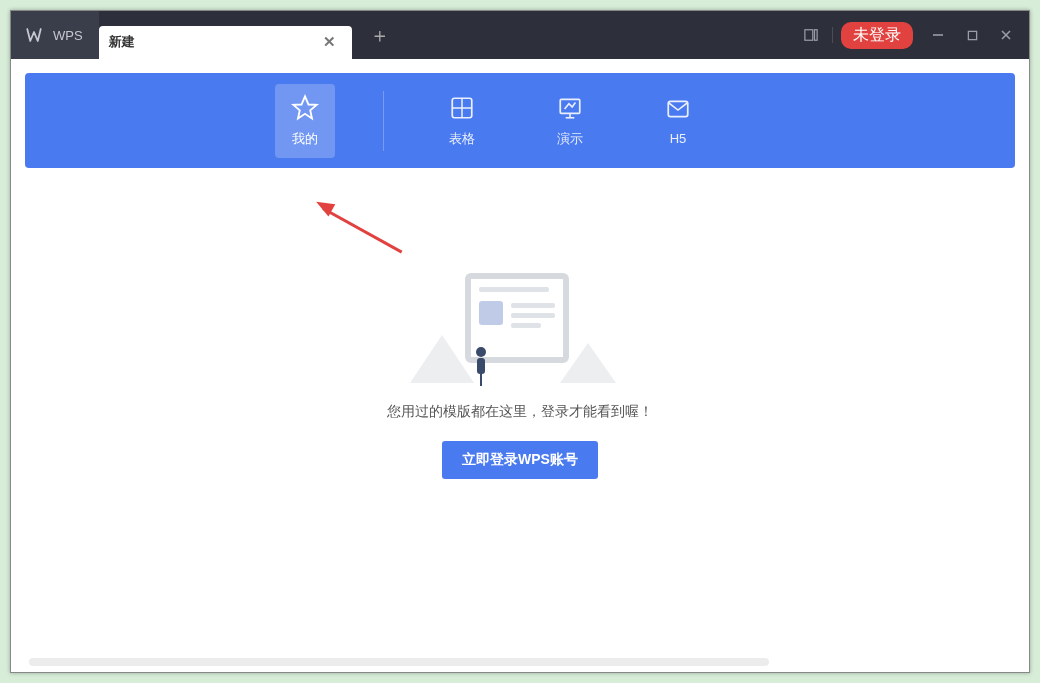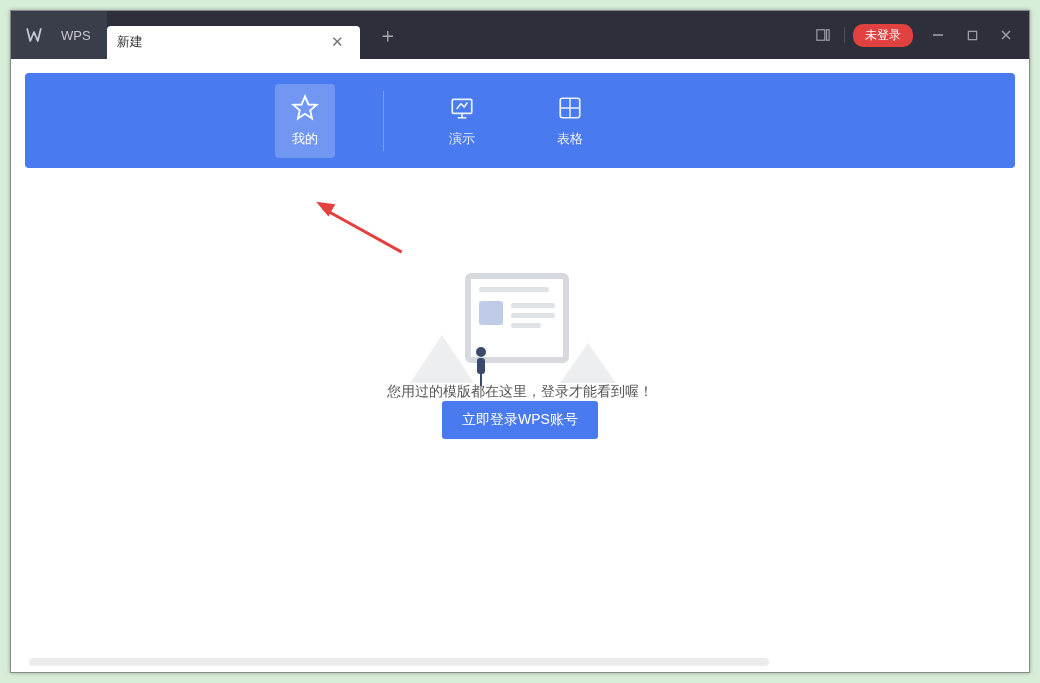--- a/index.html
+++ b/index.html
@@ -27,39 +27,40 @@
     display: flex;
     align-items: center;
     position: relative;
   }
   .brand-tab {
     height: 48px;
     background: #3a3d4a;
     padding: 0 16px 0 14px;
     display: flex;
     align-items: center;
-    gap: 18px;
+    gap: 10px;
     color: #c6c7cf;
     font-size: 13px;
     text-align: center;
   }
   .brand-logo svg { display:block; }
   .tab {
     background: #ffffff;
     height: 33px;
     min-width: 253px;
     display: flex;
     align-items: center;
     padding: 0 10px;
     font-size: 13px;
     color: #333;
     border-top-left-radius: 4px;
     border-top-right-radius: 4px;
     position: relative;
     margin-top: 14px;
+    font-weight: bold;
   }
   .tab-close {
     margin-left: auto;
     color: #777;
     font-size: 15px;
     padding: 2px 6px;
     cursor: pointer;
   }
   .new-tab {
     color: #aaa;
@@ -84,21 +85,21 @@
     justify-content:center;
     cursor:pointer;
     font-size: 14px;
   }
   .wc-sep {
     width:1px; height:16px; background:#4a4c58;
   }
   .login-pill {
     background: #e2423f;
     color: #fff;
-    font-size: 12px;
+    font-size: 16px;
     padding: 3px 12px;
     border-radius: 10px;
     cursor: pointer;
   }
   
   .content {
     flex: 1;
     background: #ffffff;
     overflow: hidden;
     position: relative;
@@ -133,20 +134,21 @@
   .cat .ic { width: 28px; height:28px; display:flex; align-items:center; justify-content:center; }
   .cat-sep {
     width:1px; height:60px; background: rgba(255,255,255,0.25);
   }
   
   .empty {
     margin-top: 105px;
     display:flex;
     flex-direction:column;
     align-items:center;
+    gap: 20px;
   }
   .illus { position: relative; width: 180px; height: 110px; }
   .illus .mount1 {
     position:absolute; bottom:0; right:-6px; width:0;height:0;
     border-left: 28px solid transparent;
     border-right: 28px solid transparent;
     border-bottom: 40px solid #eceef0;
   }
   .illus .mount2 {
     position:absolute; bottom:0; left:-20px; width:0;height:0;
@@ -174,20 +176,21 @@
   .illus .person .legs { width:2px; height:12px; background:#3a4a6a; margin:0 auto;}
   .empty-msg { color:#555; font-size:14px; }
   .login-btn {
     background:#4a7aef;
     color:#fff;
     border:none;
     font-size:14px;
     padding: 10px 20px;
     border-radius:3px;
     cursor:pointer;
+    font-weight:bold;
   }
   
   .arrow-anno {
     position:absolute;
     left: 312px;
     top: 148px;
     pointer-events:none;
   }
   .arrow-line {
     width: 90px;
@@ -265,40 +268,49 @@
     <div class="cat-bar">
       <div class="cat active">
         <span class="ic">
           <svg width="28" height="28" viewBox="0 0 24 24">
               <path d="M12 2 L15 9 L22 9.3 L16.5 14 L18 21 L12 17 L6 21 L7.5 14 L2 9.3 L9 9 Z" stroke="#fff" stroke-width="1.6" fill="none"></path>
             </svg>
         </span>
         <span>我的</span>
       </div>
       <div class="cat-sep"></div>
+      <div class="cat">
+        <span class="ic">
+          <svg width="26" height="26" viewBox="0 0 24 24">
+              <rect x="3" y="3" width="18" height="18" rx="2" stroke="#e9effe" stroke-width="1.6" fill="none"></rect>
+              <line x1="3" y1="12" x2="21" y2="12" stroke="#e9effe" stroke-width="1.4"></line>
+              <line x1="12" y1="3" x2="12" y2="21" stroke="#e9effe" stroke-width="1.4"></line>
+            </svg>
+        </span>
+        <span>表格</span>
+      </div>
       <div class="cat">
         <span class="ic">
           <svg width="26" height="26" viewBox="0 0 24 24">
               <rect x="3" y="4" width="18" height="13" rx="1" stroke="#e9effe" stroke-width="1.6" fill="none"></rect>
               <polyline points="7,13 11,8 14,11 17,7" stroke="#e9effe" stroke-width="1.5" fill="none"></polyline>
               <line x1="12" y1="17" x2="12" y2="21" stroke="#e9effe" stroke-width="1.5"></line>
               <line x1="8" y1="21" x2="16" y2="21" stroke="#e9effe" stroke-width="1.5"></line>
             </svg>
         </span>
         <span>演示</span>
       </div>
       <div class="cat">
         <span class="ic">
           <svg width="26" height="26" viewBox="0 0 24 24">
-              <rect x="3" y="3" width="18" height="18" rx="2" stroke="#e9effe" stroke-width="1.6" fill="none"></rect>
-              <line x1="3" y1="12" x2="21" y2="12" stroke="#e9effe" stroke-width="1.4"></line>
-              <line x1="12" y1="3" x2="12" y2="21" stroke="#e9effe" stroke-width="1.4"></line>
+              <rect x="3" y="5" width="18" height="14" rx="2" stroke="#e9effe" stroke-width="1.6" fill="none"></rect>
+              <path d="M3 6 L12 13 L21 6" stroke="#e9effe" stroke-width="1.5" fill="none"></path>
             </svg>
         </span>
-        <span>表格</span>
+        <span>H5</span>
       </div>
     </div>
 
     <div class="empty">
       <div class="illus">
         <div class="mount2"></div>
         <div class="mount1"></div>
         <div class="panel">
           <div class="l1"></div>
           <div class="pic"></div>

